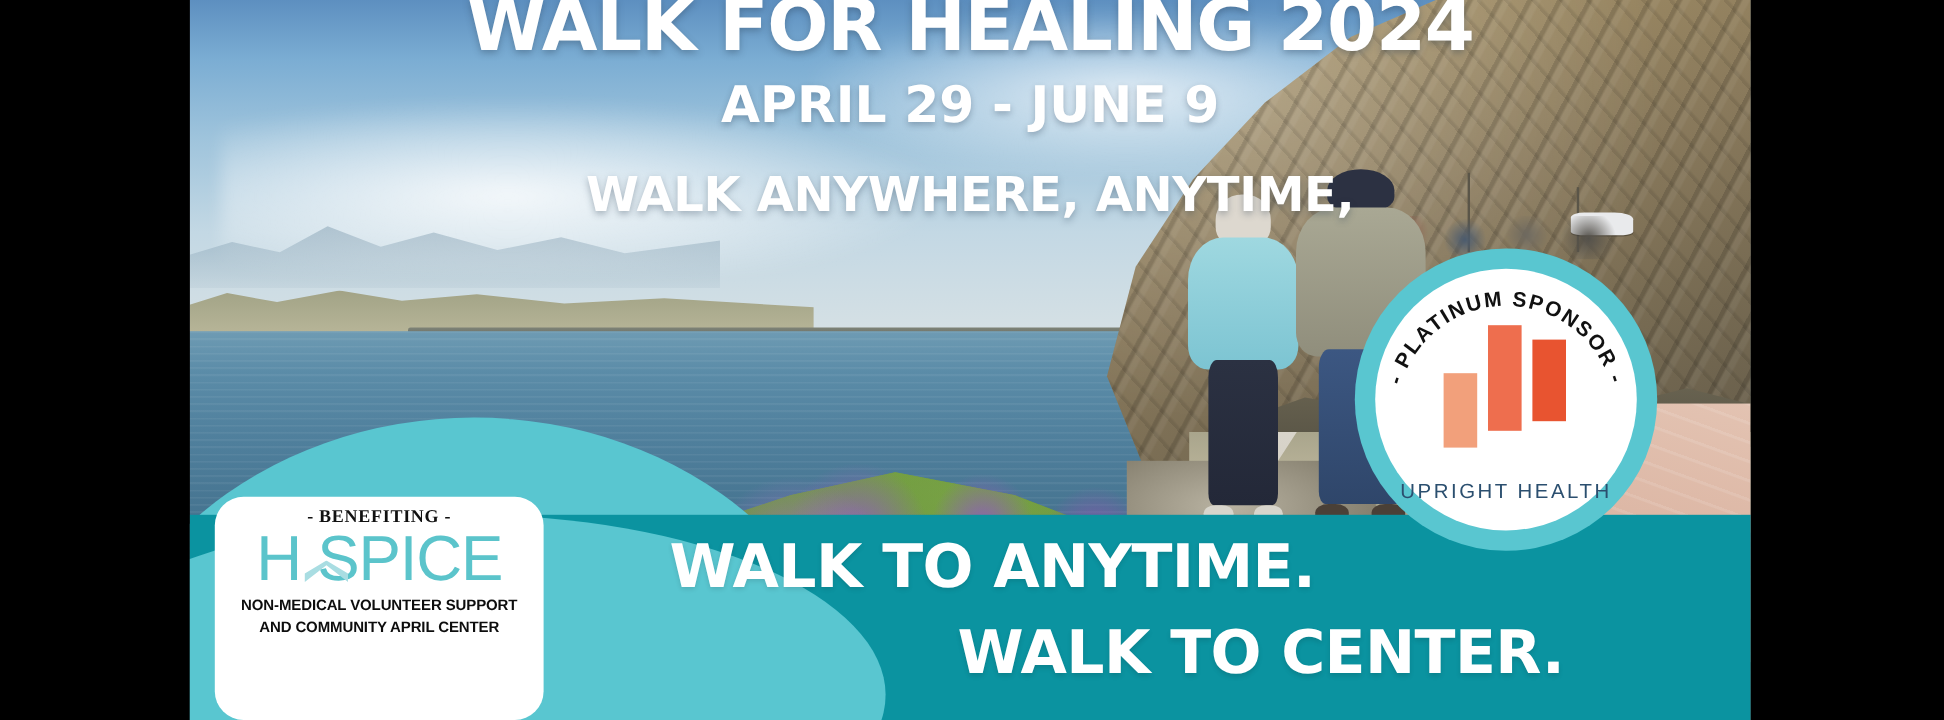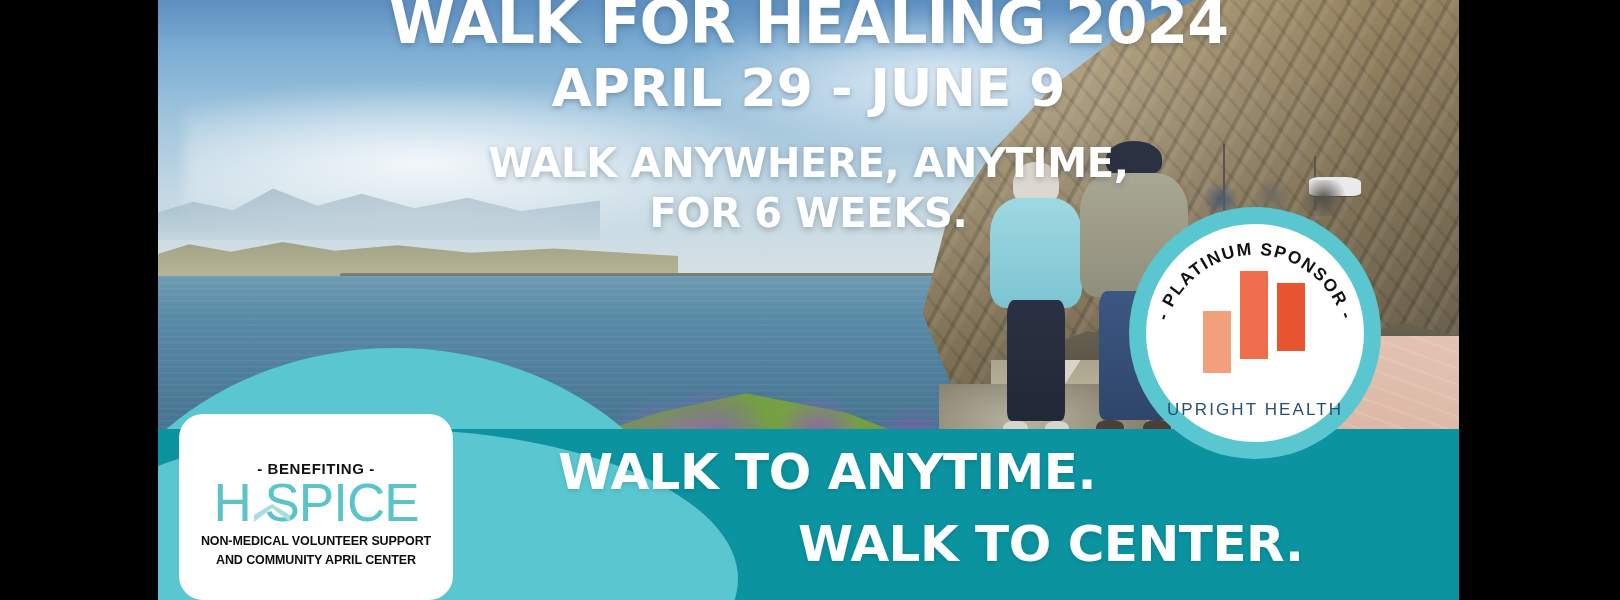--- a/index.html
+++ b/index.html
@@ -224,21 +224,21 @@
     font-size:42px;
     line-height:46px;
     letter-spacing:.5px;
     color:#0f9aa5;
     margin-top:18px;
     text-shadow:0 1px 3px rgba(255,255,255,.25);
   }
   .hl-dates{
     font-family:"DejaVu Sans", sans-serif;
     font-weight:900;
-    font-size:52px;
+    font-size:42px;
     line-height:48px;
     letter-spacing:0px;
     color:#ffffff;
     margin-top:12px;
     text-shadow:0 2px 5px rgba(40,60,80,.32);
   }
   .hl-sub{
     font-family:"DejaVu Sans", sans-serif;
     font-weight:900;
     font-size:40px;
@@ -270,26 +270,25 @@
     position:absolute; z-index:9;
     left:21px; top:414px;
     width:274px; height:186px;
     background:#ffffff;
     border-radius:24px;
     padding:9px 8px 0;
     text-align:center;
     overflow:hidden;
   }
   .benefiting{
-    font-family:Liberation Sans, sans-serif;
+    font-family:Liberation Serif, serif;
     font-weight:bold;
     font-size:15px;
     letter-spacing:.6px;
     color:#111;
-    margin-top:37px;
   }
   .hospice-word{
     position:relative;
     font-family:"Liberation Sans", sans-serif;
     font-weight:normal;
     font-size:53px;
     line-height:54px;
     letter-spacing:-1px;
     color:#5bc4cb;
     margin-top:-1px;
@@ -414,21 +413,20 @@
     </div>
 
     <div class="teal-circle-left"></div>
     <div class="teal-banner"></div>
     <div class="banner-notch"></div>
 
     <div class="headline-wrap">
       <div class="hl-title">WALK FOR HEALING 2024</div>
       <div class="hl-dates">APRIL 29 - JUNE 9</div>
       <div class="hl-sub">WALK ANYWHERE, ANYTIME,</div>
-      <div class="hl-sub" style="margin-top:0">FOR 6 WEEKS.</div>
     </div>
 
     <div class="slogan">
       <span class="l1">WALK TO ANYTIME.</span>
       <span class="l2">WALK TO CENTER.</span>
     </div>
 
     <div class="hospice-card">
       <div class="benefiting">- BENEFITING -</div>
       <div class="hospice-word">

